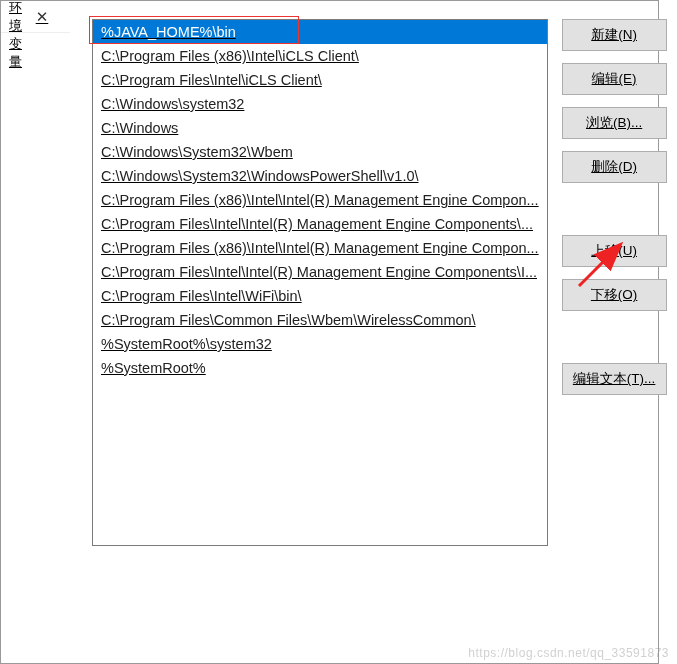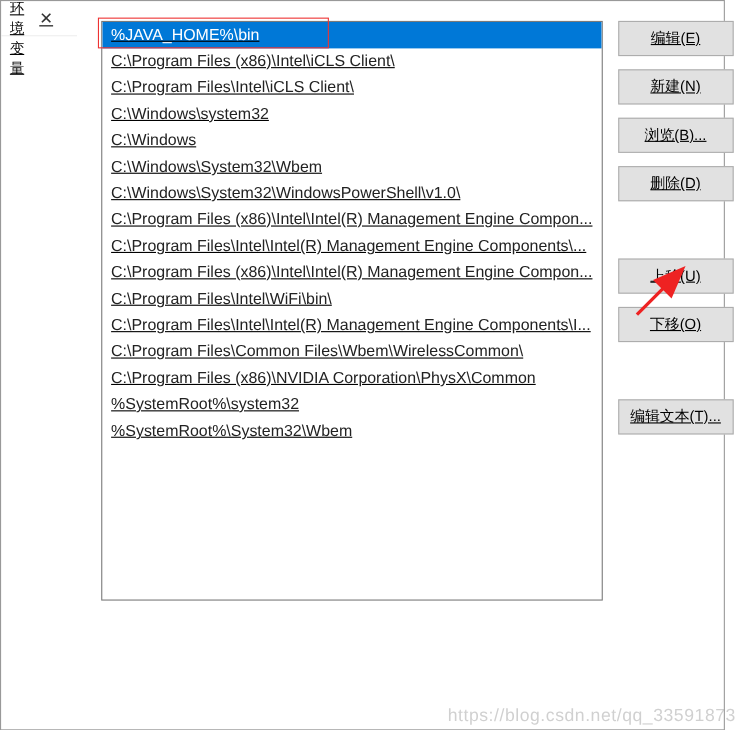--- a/index.html
+++ b/index.html
@@ -104,21 +104,21 @@
 .btn.primary { border-color: #0a64ad; background: #e1e1e1; }
 .arrow {
   position: absolute;
   left: 504px;
   top: 230px;
   pointer-events: none;
 }
 .watermark {
   position: absolute;
   right: 8px; bottom: 4px;
-  font-size: 16px;
+  font-size: 12px;
   color: rgba(150,150,150,0.45);
   letter-spacing: 0.5px;
 }
 </style>
 </head>
 <body>
 
 <div class="window">
   <div class="titlebar">
     <div class="title">编辑环境变量</div>
@@ -132,32 +132,31 @@
           <div class="listitem selected">%JAVA_HOME%\bin</div>
           <div class="listitem">C:\Program Files (x86)\Intel\iCLS Client\</div>
           <div class="listitem">C:\Program Files\Intel\iCLS Client\</div>
           <div class="listitem">C:\Windows\system32</div>
           <div class="listitem">C:\Windows</div>
           <div class="listitem">C:\Windows\System32\Wbem</div>
           <div class="listitem">C:\Windows\System32\WindowsPowerShell\v1.0\</div>
           <div class="listitem">C:\Program Files (x86)\Intel\Intel(R) Management Engine Compon...</div>
           <div class="listitem">C:\Program Files\Intel\Intel(R) Management Engine Components\...</div>
           <div class="listitem">C:\Program Files (x86)\Intel\Intel(R) Management Engine Compon...</div>
+          <div class="listitem">C:\Program Files\Intel\Intel(R) Management Engine Components\I...</div>
           <div class="listitem">C:\Program Files\Intel\WiFi\bin\</div>
-          <div class="listitem">C:\Program Files\Intel\Intel(R) Management Engine Components\I...</div>
           <div class="listitem">C:\Program Files\Common Files\Wbem\WirelessCommon\</div>
-          <div class="listitem">C:\Program Files (x86)\NVIDIA Corporation\PhysX\Common</div>
           <div class="listitem">%SystemRoot%\system32</div>
-          <div class="listitem">%SystemRoot%\System32\Wbem</div>
+          <div class="listitem">%SystemRoot%</div>
         </div>
     </div>
 
     <div class="sidebuttons">
+      <div class="btn">新建(N)</div>
       <div class="btn">编辑(E)</div>
-      <div class="btn">新建(N)</div>
       <div class="btn">浏览(B)...</div>
       <div class="btn">删除(D)</div>
       <div class="spacer"></div>
       <div class="btn">上移(U)</div>
       <div class="btn">下移(O)</div>
       <div class="spacer"></div>
       <div class="btn">编辑文本(T)...</div>
     </div>
 
     <svg class="arrow" width="60" height="60">

